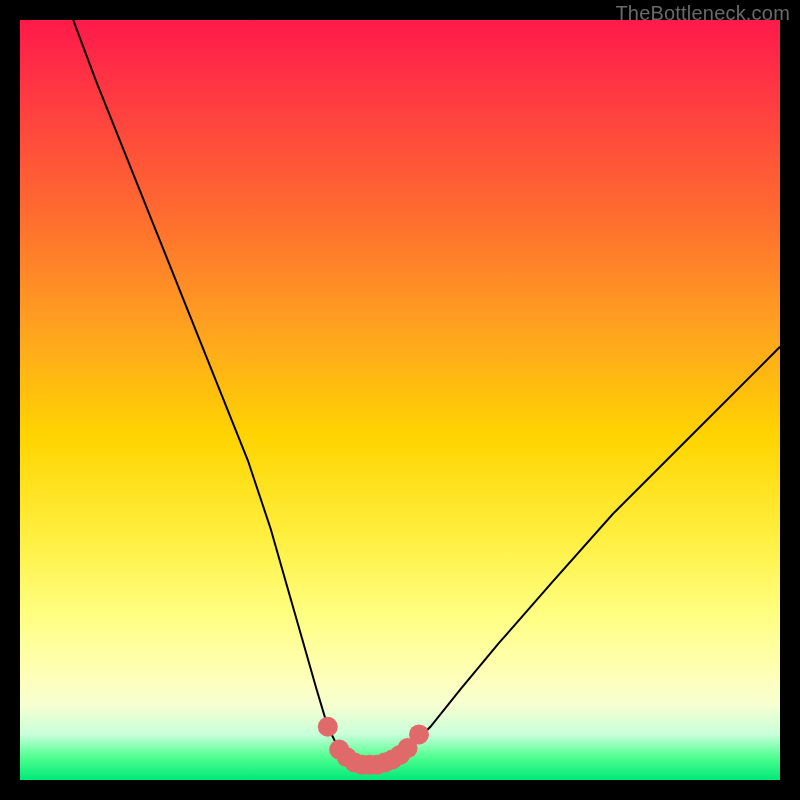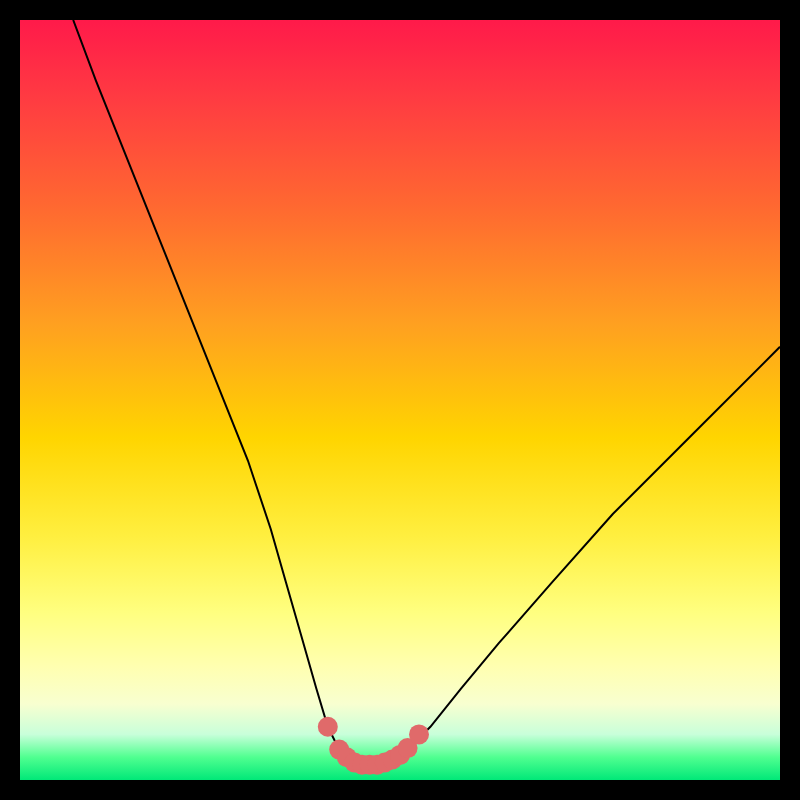--- a/index.html
+++ b/index.html
@@ -70,13 +70,14 @@
           <circle cx="46" cy="98" r="1.3157894736842106" fill="#e06a6a"></circle>
           <circle cx="47" cy="98" r="1.3157894736842106" fill="#e06a6a"></circle>
           <circle cx="48" cy="97.7" r="1.3157894736842106" fill="#e06a6a"></circle>
           <circle cx="49" cy="97.3" r="1.3157894736842106" fill="#e06a6a"></circle>
           <circle cx="50" cy="96.7" r="1.3157894736842106" fill="#e06a6a"></circle>
           <circle cx="51" cy="95.8" r="1.3157894736842106" fill="#e06a6a"></circle>
           <circle cx="52.5" cy="94" r="1.3157894736842106" fill="#e06a6a"></circle>
         </g>
     </svg>
   </div>
+  <div class="watermark">TheBottleneck.com</div>
 </div>
 
 </body></html>

